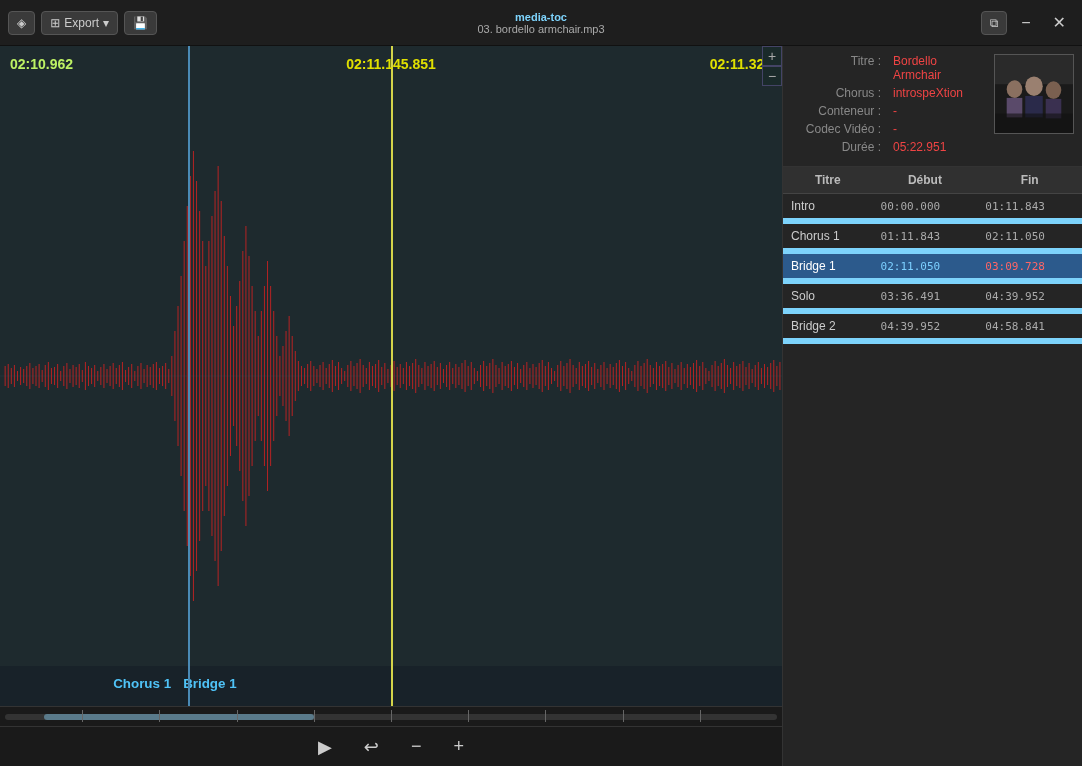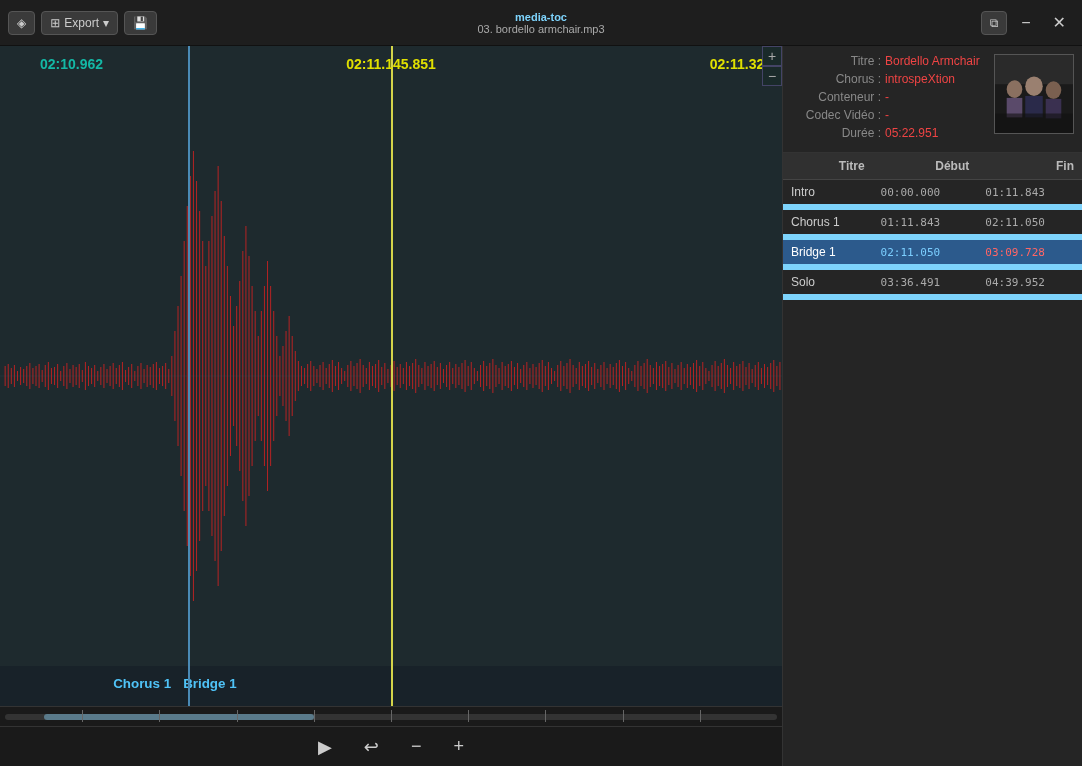--- a/index.html
+++ b/index.html
@@ -93,25 +93,24 @@
       flex: 1;
       position: relative;
       overflow: hidden;
     }
 
     
     #time-left {
       position: absolute;
       top: 10px;
       left: 10px;
-      color: #14b8a6;
+      color: #bef264;
       font-size: 14px;
       font-weight: bold;
       z-index: 10;
-      margin-left: 30px;
     }
     #time-center {
       position: absolute;
       top: 10px;
       left: 50%;
       transform: translateX(-50%);
       color: #e0e000;
       font-size: 14px;
       font-weight: bold;
       z-index: 10;
@@ -221,21 +220,21 @@
     .meta-row {
       display: flex;
       align-items: baseline;
       margin-bottom: 4px;
       font-size: 12px;
     }
     .meta-label {
       color: #888;
       text-align: right;
       min-width: 90px;
-      margin-right: 4px;
+      margin-right: 12px;
     }
     .meta-value {
       color: #ef4444;
       flex: 1;
     }
     #album-art {
       width: 80px;
       height: 80px;
       background: #3a3a3a;
       flex-shrink: 0;
@@ -267,21 +266,21 @@
       width: 100%;
       border-collapse: collapse;
       font-size: 12px;
     }
     #chapters-table thead tr {
       background: #303030;
       border-bottom: 1px solid #444;
     }
     #chapters-table thead th {
       padding: 6px 8px;
-      text-align: right;
+      text-align: center;
       color: #bbb;
       font-weight: 600;
     }
     #chapters-table tbody tr {
       border-bottom: 6px solid #7dd3fc;
       cursor: pointer;
     }
     #chapters-table tbody tr.selected {
       background: #2c5a8c;
     }
@@ -736,17 +735,22 @@
             <tr class="selected">
               <td>Bridge 1</td>
               <td>02:11.050</td>
               <td>03:09.728</td>
             </tr>
             <tr>
               <td>Solo</td>
               <td>03:36.491</td>
               <td>04:39.952</td>
             </tr>
+            <tr>
+              <td>Bridge 2</td>
+              <td>04:39.952</td>
+              <td>04:58.841</td>
+            </tr>
           </tbody>
       </table>
     </div>
   </div>
 </div>
 
 </body></html>

